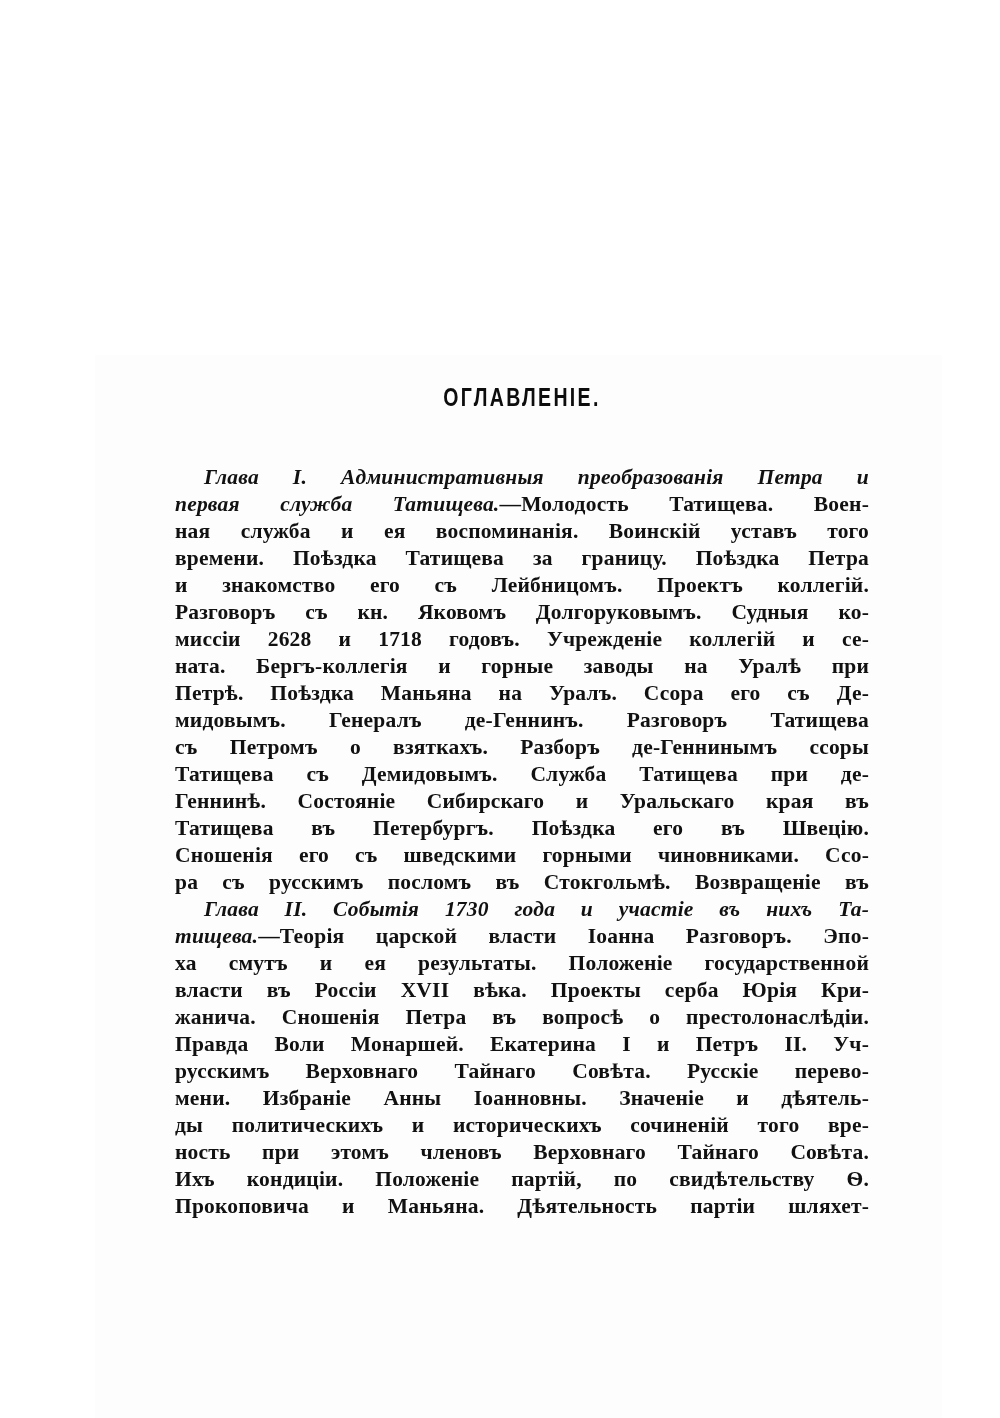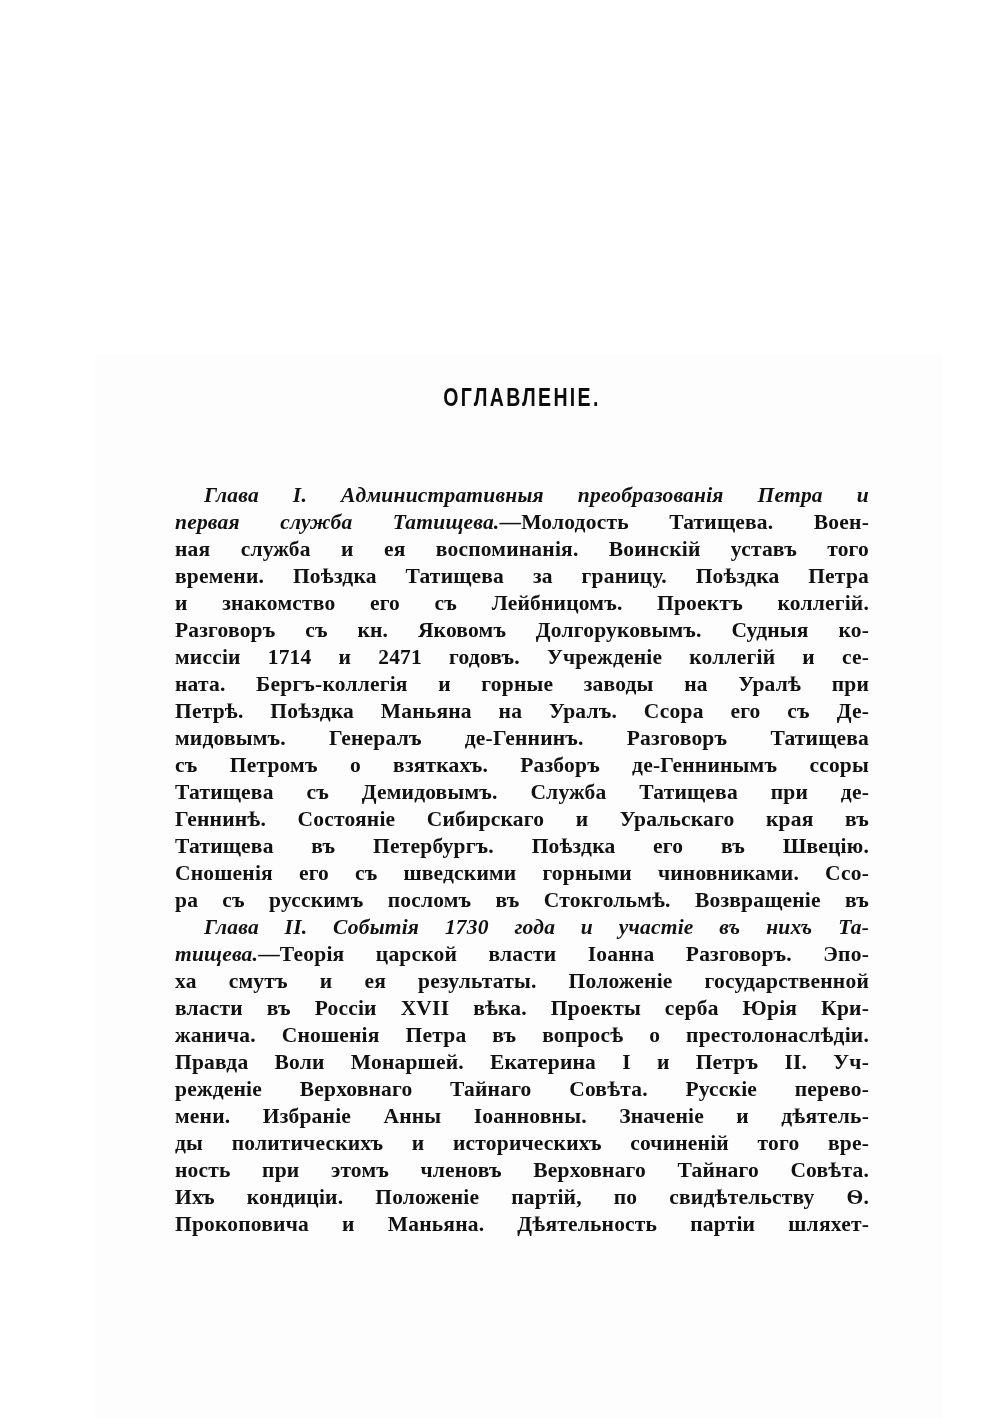--- a/index.html
+++ b/index.html
@@ -33,21 +33,21 @@
       font-weight: bold;
       font-size: 25px;
       letter-spacing: 3px;
       transform: scaleX(0.78);
       transform-origin: 522px 0;
       color: #0d0d0d;
     }
     .toc {
       position: absolute;
       left: 175px;
-      top: 482px;
+      top: 464px;
       width: 694px;
     }
     .line {
       height: 27px;
       line-height: 27px;
       font-size: 21.5px;
       white-space: nowrap;
       text-align: justify;
       text-align-last: justify;
       font-family: "Liberation Serif", "DejaVu Serif", serif;
@@ -71,39 +71,39 @@
 
 <div class="toc">
 
   <div>
     <div class="line indent"><span class="it">Глава I. Административныя преобразованія Петра и</span></div>
     <div class="line"><span class="it">первая служба Татищева.</span><span>—Молодость Татищева. Воен-</span></div>
     <div class="line">ная служба и ея воспоминанія. Воинскій уставъ того</div>
     <div class="line">времени. Поѣздка Татищева за границу. Поѣздка Петра</div>
     <div class="line">и знакомство его съ Лейбницомъ. Проектъ коллегій.</div>
     <div class="line">Разговоръ съ кн. Яковомъ Долгоруковымъ. Судныя ко-</div>
-    <div class="line">миссіи 1714 и 2471 годовъ. Учрежденіе коллегій и се-</div>
+    <div class="line">миссіи 2628 и 1718 годовъ. Учрежденіе коллегій и се-</div>
     <div class="line">ната. Бергъ-коллегія и горные заводы на Уралѣ при</div>
     <div class="line">Петрѣ. Поѣздка Маньяна на Уралъ. Ссора его съ Де-</div>
     <div class="line">мидовымъ. Генералъ де-Геннинъ. Разговоръ Татищева</div>
     <div class="line">съ Петромъ о взяткахъ. Разборъ де-Геннинымъ ссоры</div>
     <div class="line">Татищева съ Демидовымъ. Служба Татищева при де-</div>
     <div class="line">Геннинѣ. Состояніе Сибирскаго и Уральскаго края въ</div>
     <div class="line">Татищева въ Петербургъ. Поѣздка его въ Швецію.</div>
     <div class="line">Сношенія его съ шведскими горными чиновниками. Ссо-</div>
     <div class="line">ра съ русскимъ посломъ въ Стокгольмѣ. Возвращеніе въ</div>
   </div>
 
   <div>
     <div class="line indent"><span class="it">Глава II. Событія 1730 года и участіе въ нихъ Та-</span></div>
     <div class="line"><span class="it">тищева.</span><span>—Теорія царской власти Іоанна Разговоръ. Эпо-</span></div>
     <div class="line">ха смутъ и ея результаты. Положеніе государственной</div>
     <div class="line">власти въ Россіи XVII вѣка. Проекты серба Юрія Кри-</div>
     <div class="line">жанича. Сношенія Петра въ вопросѣ о престолонаслѣдіи.</div>
     <div class="line">Правда Воли Монаршей. Екатерина I и Петръ II. Уч-</div>
-    <div class="line">режденіе Верховнаго Тайнаго Совѣта. Русскіе перево-</div>
+    <div class="line">русскимъ Верховнаго Тайнаго Совѣта. Русскіе перево-</div>
     <div class="line">мени. Избраніе Анны Іоанновны. Значеніе и дѣятель-</div>
     <div class="line">ды политическихъ и историческихъ сочиненій того вре-</div>
     <div class="line">ность при этомъ членовъ Верховнаго Тайнаго Совѣта.</div>
     <div class="line">Ихъ кондиціи. Положеніе партій, по свидѣтельству Ѳ.</div>
     <div class="line">Прокоповича и Маньяна. Дѣятельность партіи шляхет-</div>
   </div>
 </div>
 
 </body></html>

